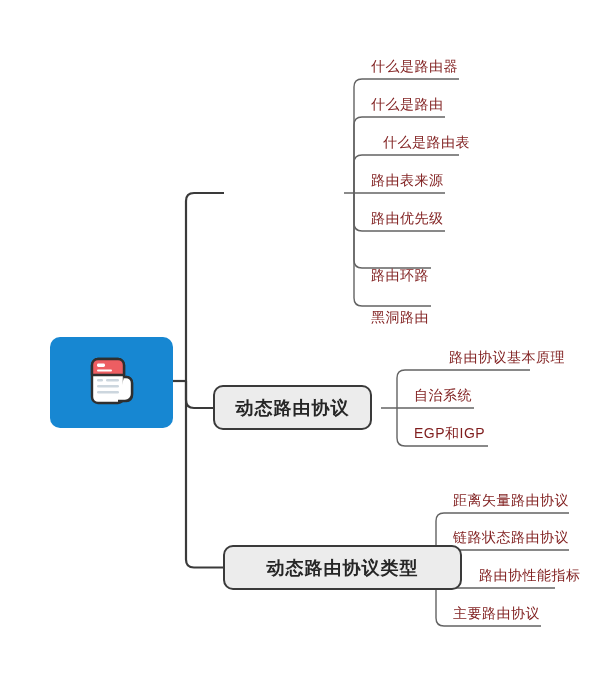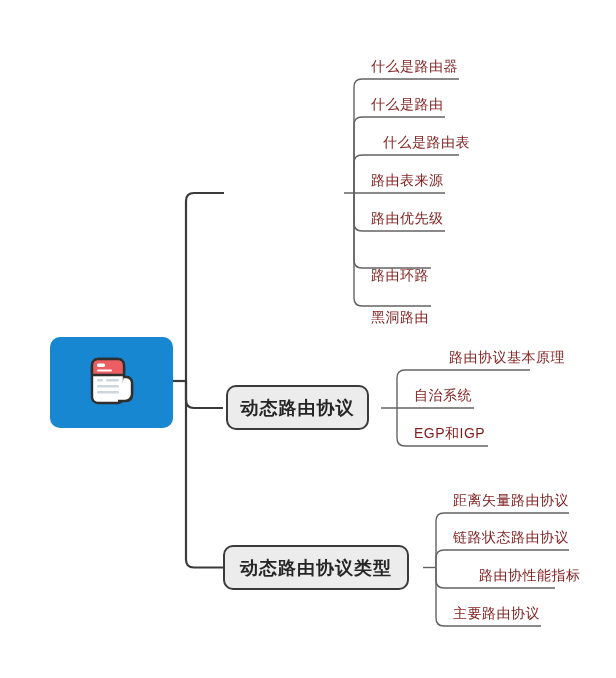--- a/index.html
+++ b/index.html
@@ -16,22 +16,22 @@
     display:flex;align-items:center;justify-content:center;
   }
   .branch-node{
     position:absolute;height:45px;box-sizing:border-box;
     background:#ececec;border:2.2px solid #3a3a3a;border-radius:10px;
     display:flex;align-items:center;justify-content:center;
     font-size:18px;font-weight:bold;color:#262626;letter-spacing:1px;
     white-space:nowrap;
   }
   .branch-1{left:224px;top:171px;width:120px;}
-  .branch-2{left:226px;top:385px;width:143px;}
-  .branch-3{left:223px;top:545px;width:186px;}
+  .branch-2{left:213px;top:385px;width:159px;}
+  .branch-3{left:223px;top:545px;width:239px;}
   .child-label{
     position:absolute;font-size:14px;color:#7f1d1d;line-height:16px;
     white-space:nowrap;letter-spacing:0.5px;
   }
 </style>
 </head>
 <body>
 
 <div class="canvas">
 

